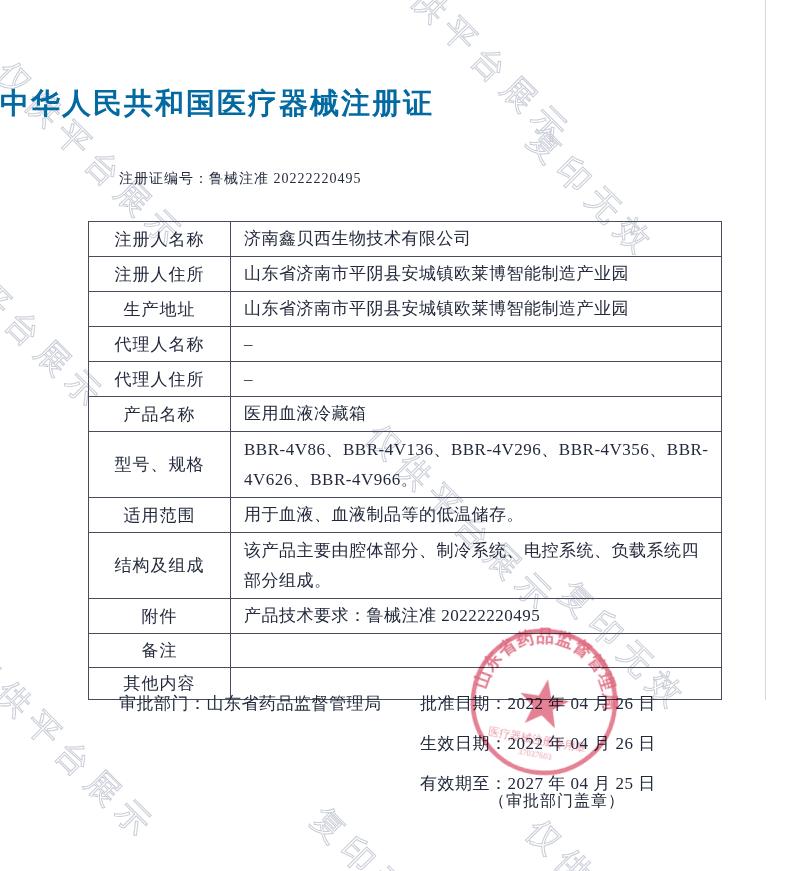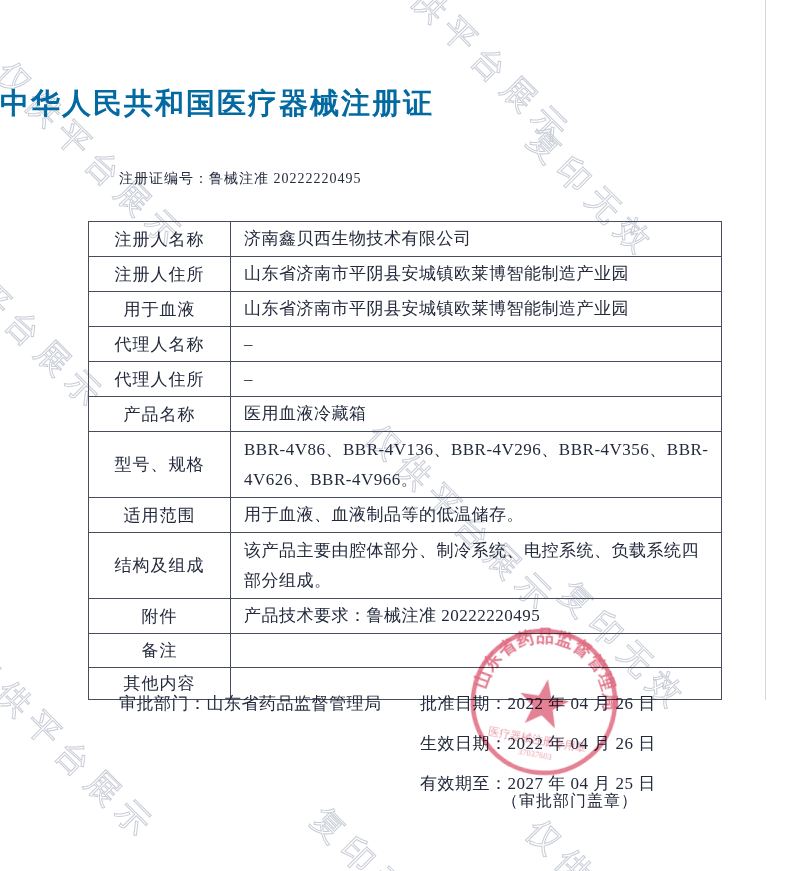--- a/index.html
+++ b/index.html
@@ -83,21 +83,21 @@
   }
   .dates {
     position: absolute;
     left: 420px; top: 692px;
     font-size: 17px;
     letter-spacing: 0.5px;
   }
   .dates .dline { margin-bottom: 17px; white-space: nowrap; }
   .stamp-note {
     position: absolute;
-    left: 502px; top: 791px;
+    left: 489px; top: 791px;
     font-size: 16px;
     letter-spacing: 1px;
   }
   
   .seal {
     position: absolute;
     left: 459px; top: 617px;
     transform: rotate(10deg);
     mix-blend-mode: multiply;
     opacity: 0.85;
@@ -135,21 +135,21 @@
   <div class="cert-table">
     <div class="tr rs">
       <div class="th">注册人名称</div>
       <div class="td">济南鑫贝西生物技术有限公司</div>
     </div>
     <div class="tr rs">
       <div class="th">注册人住所</div>
       <div class="td">山东省济南市平阴县安城镇欧莱博智能制造产业园</div>
     </div>
     <div class="tr rs">
-      <div class="th">用于血液</div>
+      <div class="th">生产地址</div>
       <div class="td">山东省济南市平阴县安城镇欧莱博智能制造产业园</div>
     </div>
     <div class="tr rs">
       <div class="th">代理人名称</div>
       <div class="td">–</div>
     </div>
     <div class="tr rs">
       <div class="th">代理人住所</div>
       <div class="td">–</div>
     </div>

